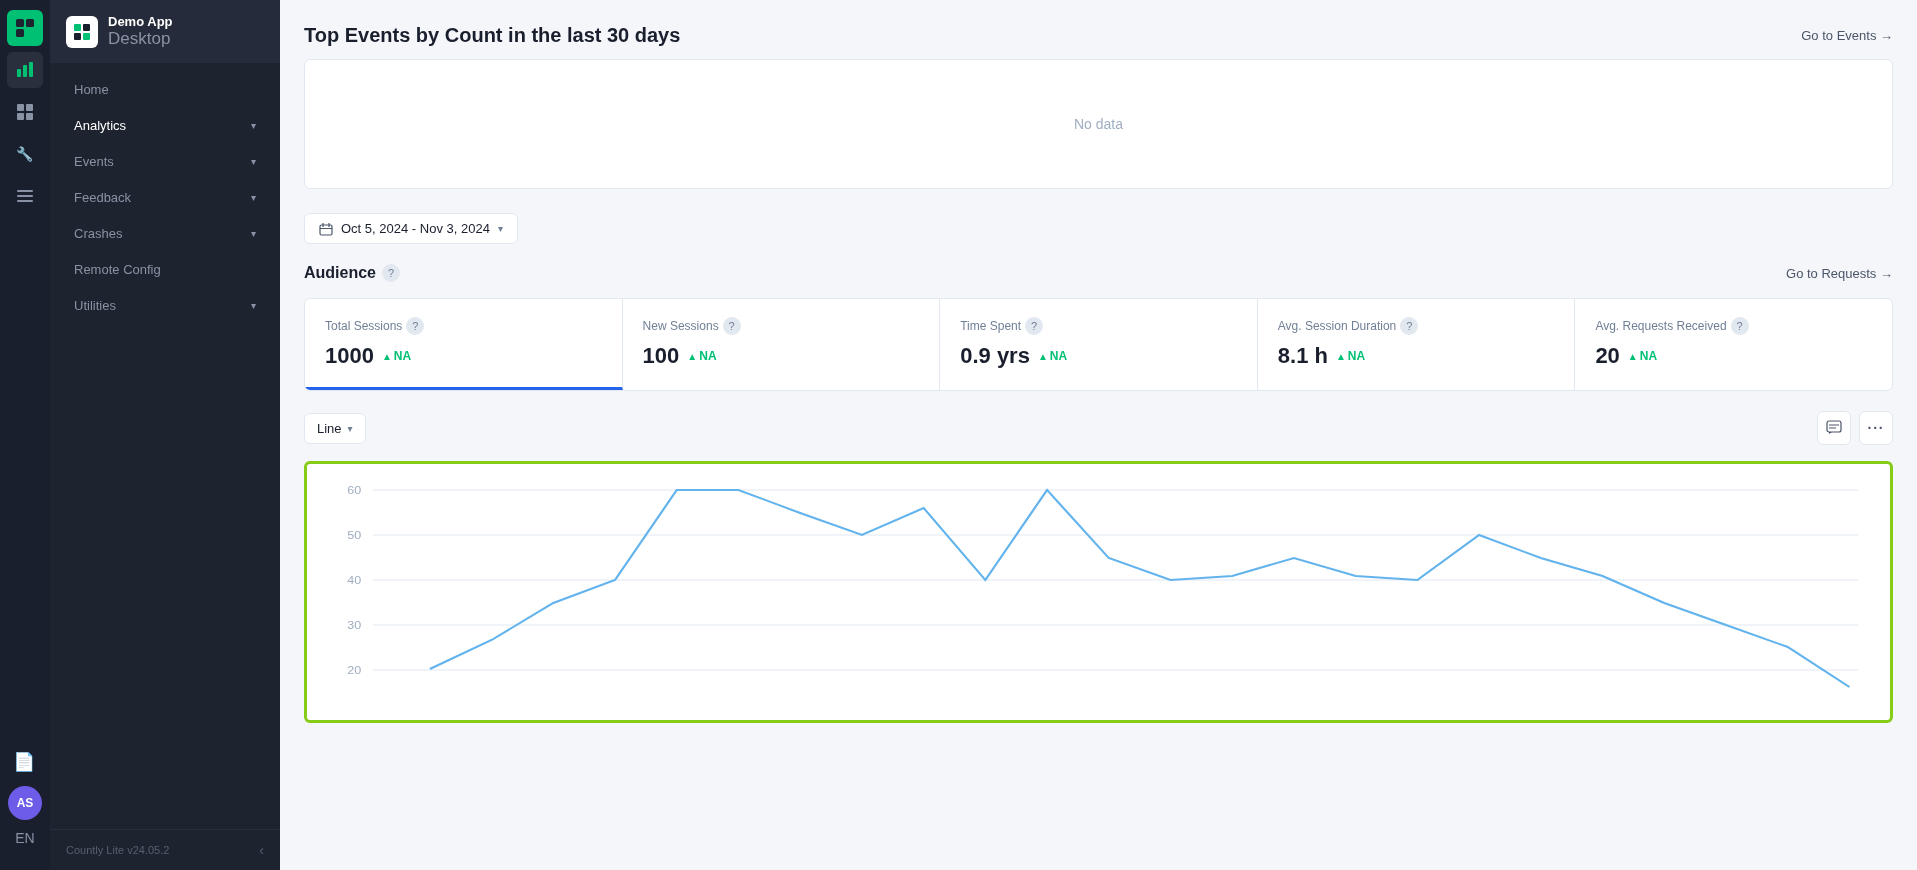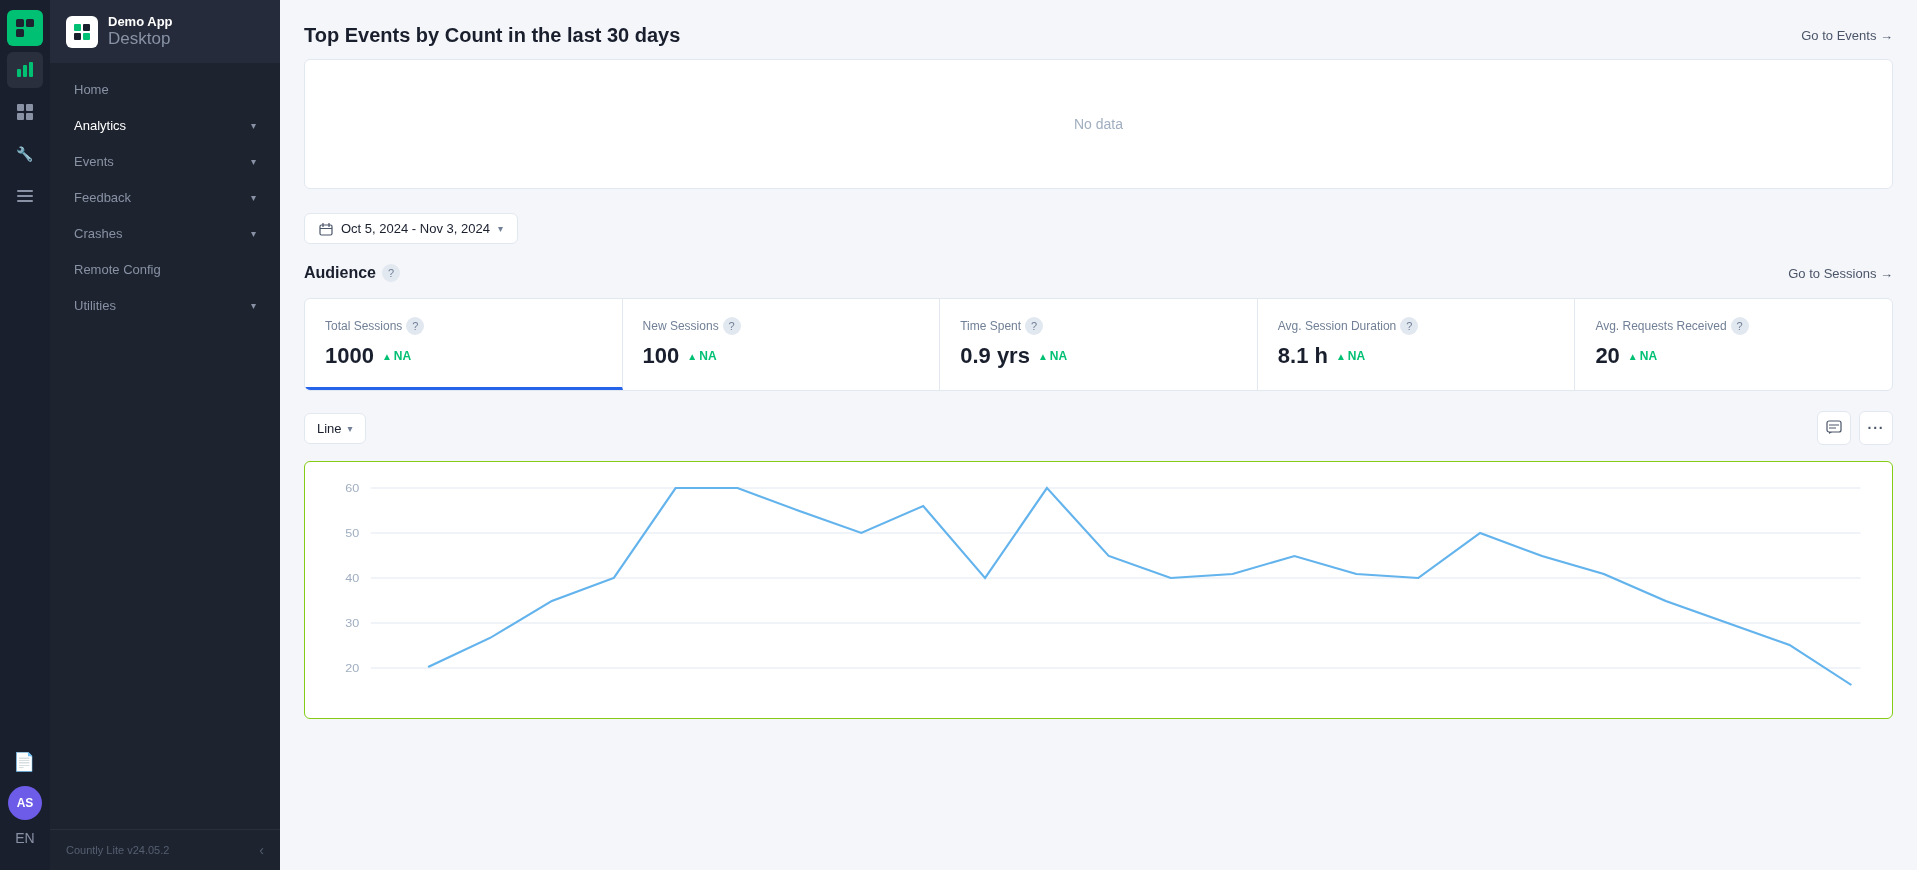--- a/index.html
+++ b/index.html
@@ -247,21 +247,21 @@
       display: flex;
       align-items: center;
       justify-content: center;
       cursor: pointer;
       color: #4a5568;
       font-size: 14px;
     }
 
     .chart-container {
       background: #fff;
-      border: 1px solid #84cc16;
+      border: 3px solid #84cc16;
       border-radius: 6px;
       padding: 16px 20px;
       position: relative;
     }
 
     
     .avatar {
       width: 34px;
       height: 34px;
       border-radius: 50%;
@@ -417,21 +417,21 @@
     <span>Oct 5, 2024 - Nov 3, 2024</span>
     <span style="font-size:10px; color:#718096;">▾</span>
   </div>
 
   
   <div class="audience-header">
     <div class="audience-title-group">
       <span class="audience-title">Audience</span>
       <div class="help-icon">?</div>
     </div>
-    <a class="go-link">Go to Sessions →</a>
+    <a class="go-link">Go to Requests →</a>
   </div>
 
   
   <div class="stats-row">
     <div class="stat-card active-tab">
       <div class="stat-label">
         <span>Total Sessions</span>
         <div class="help-icon">?</div>
       </div>
       <div class="stat-value">

